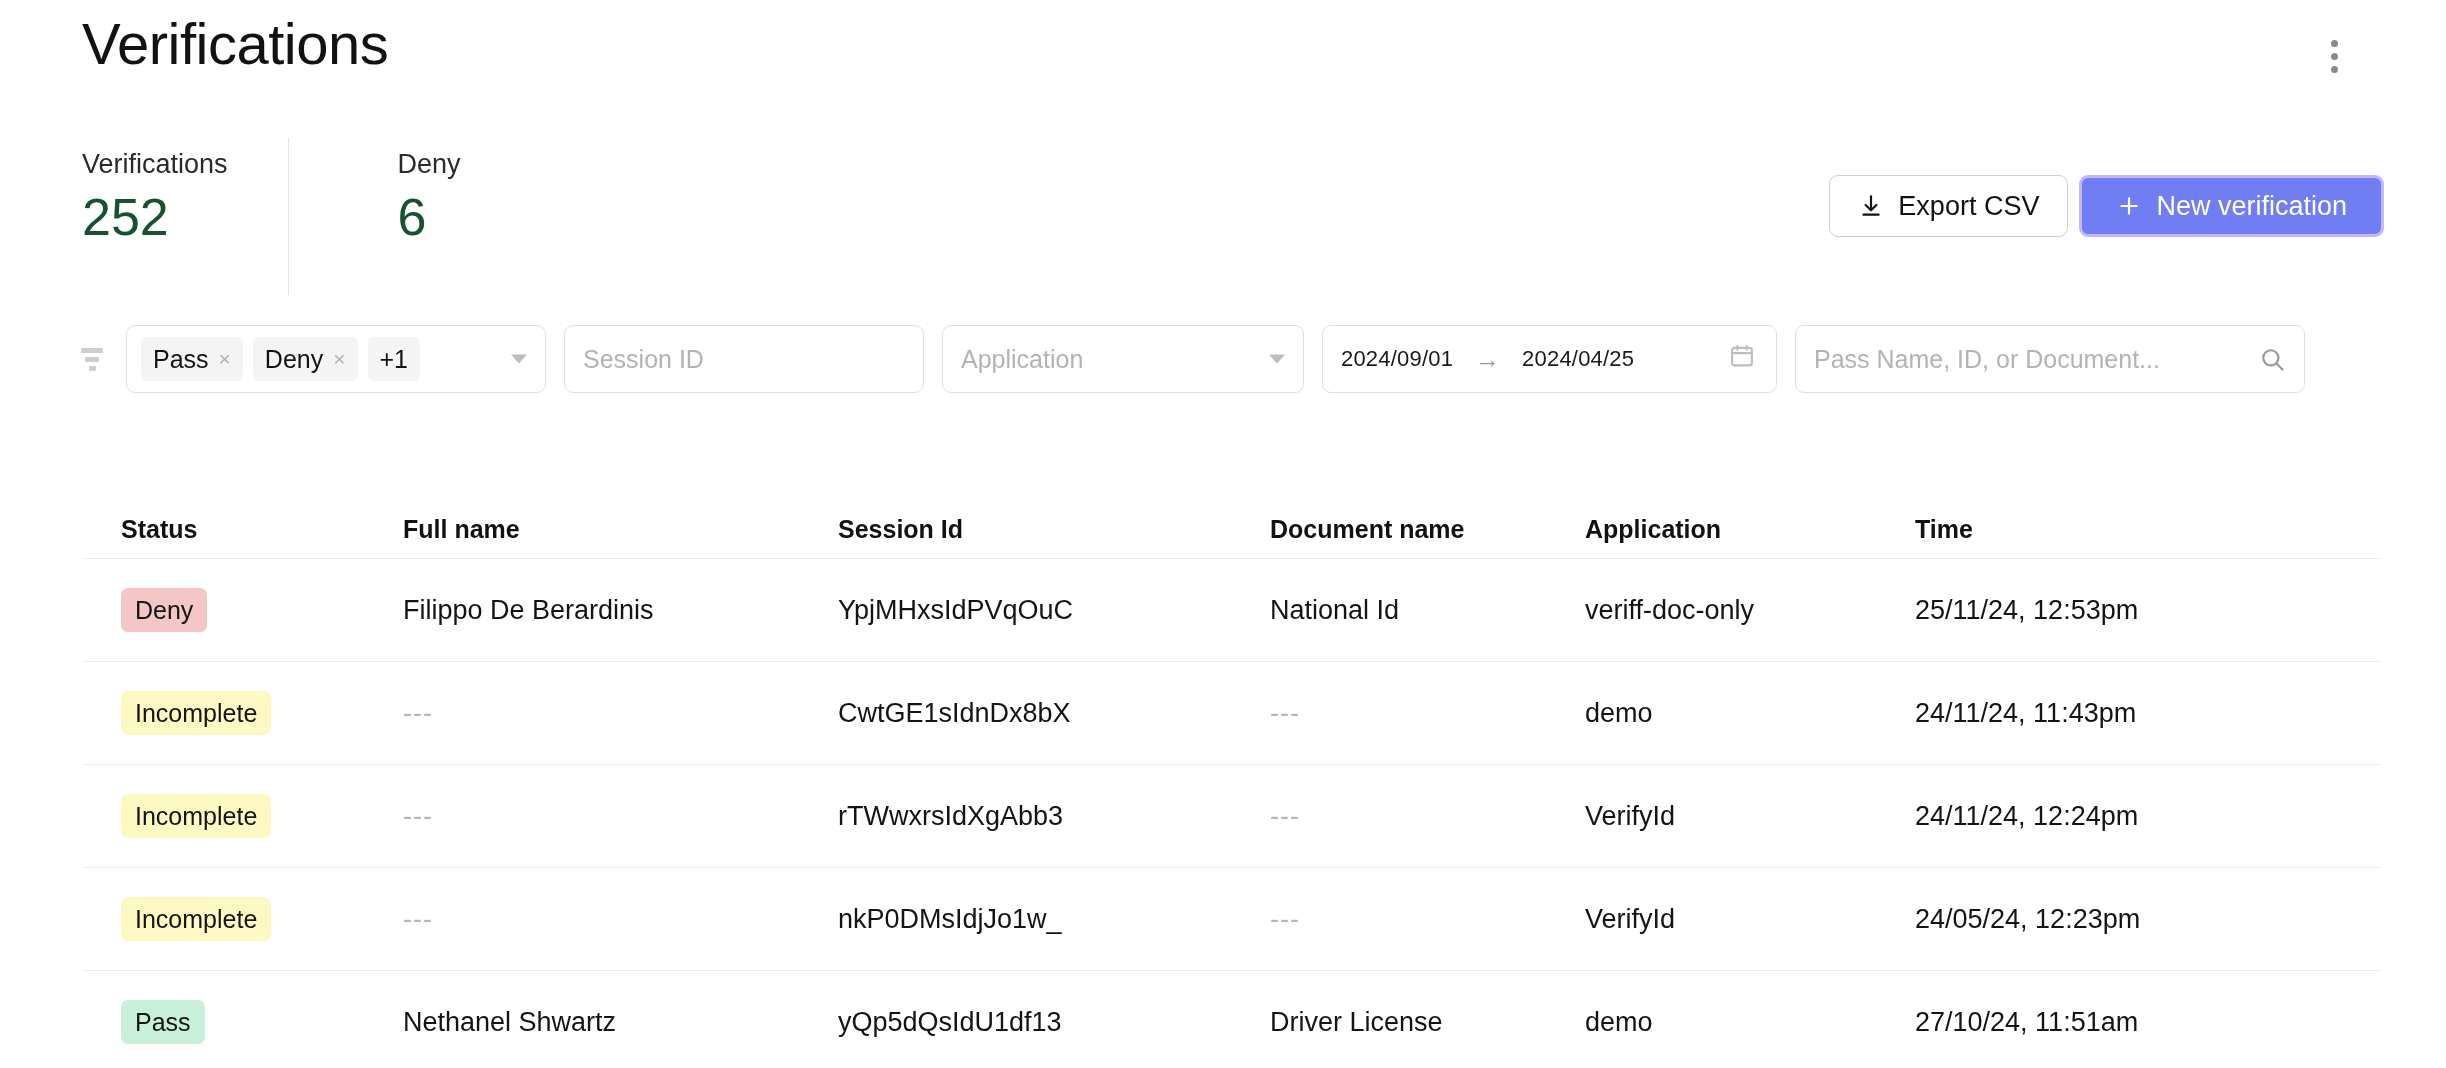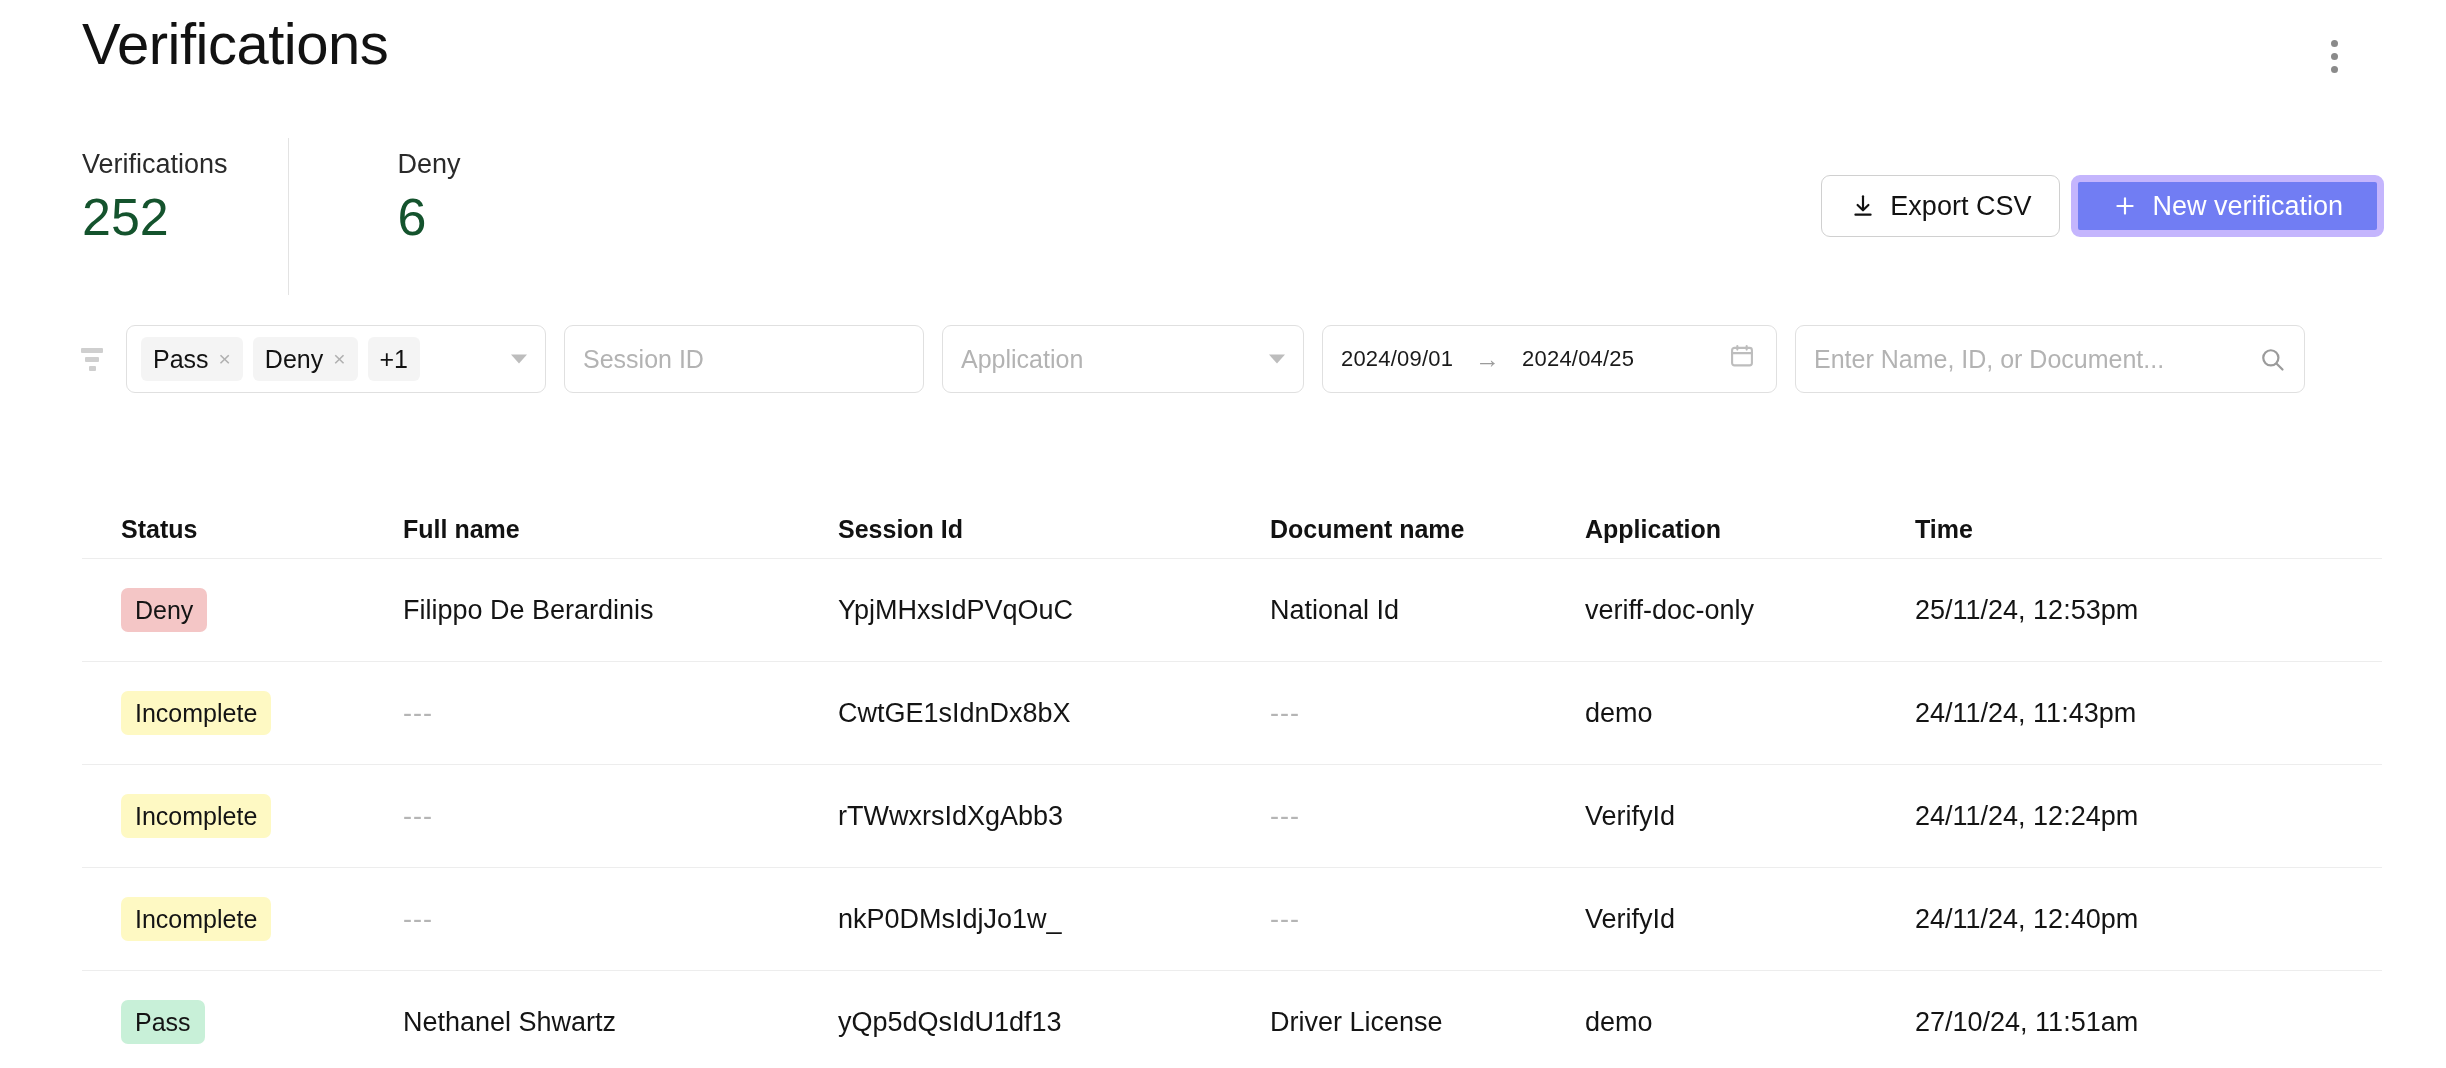--- a/index.html
+++ b/index.html
@@ -38,21 +38,21 @@
   .stat-value { font-size:52px; color:#14532d; font-weight:400; margin-top:10px; line-height:1.05; }
 
   
   .actions { position:absolute; right:62px; top:175px; display:flex; gap:11px; align-items:center; }
   .btn {
     display:inline-flex; align-items:center; justify-content:center; gap:14px;
     height:62px; border-radius:9px; font-size:27px; cursor:pointer;
     padding:0 28px; white-space:nowrap;
   }
   .btn-secondary { background:#ffffff; border:1px solid #d0d0d0; color:#121212; }
-  .btn-primary { background:#717df3; border:7px solid #c4b5fd; color:#ffffff; padding:0 34px; }
+  .btn-primary { background:#717df3; border:3px solid #c4b5fd; color:#ffffff; padding:0 34px; }
   .ico { display:inline-flex; align-items:center; justify-content:center; }
 
   
   .filterbar { position:absolute; left:78px; top:325px; display:flex; align-items:center; gap:18px; }
   .funnel { width:28px; height:28px; display:flex; flex-direction:column; align-items:center; justify-content:center; gap:4px; cursor:pointer; margin-right:2px;}
   .funnel i { display:block; background:#cfcfcf; border-radius:1px; height:5px; }
   .funnel i:nth-child(1){ width:22px; }
   .funnel i:nth-child(2){ width:14px; }
   .funnel i:nth-child(3){ width:7px; }
 
@@ -185,21 +185,21 @@
         <svg width="28" height="28" viewBox="0 0 24 24" fill="none" stroke="#bdbdbd" stroke-width="1.8" stroke-linecap="round">
           <rect x="3.5" y="5" width="17" height="15" rx="2"></rect>
             <path d="M3.5 9.5h17"></path>
             <path d="M8 3.5v3"></path>
             <path d="M16 3.5v3"></path>
         </svg>
       </span>
     </div>
 
     <div class="field f-search">
-      <span class="placeholder">Enter Name, ID, or Document...</span>
+      <span class="placeholder">Pass Name, ID, or Document...</span>
       <span class="ico">
         <svg width="28" height="28" viewBox="0 0 24 24" fill="none" stroke="#9b9b9b" stroke-width="1.9" stroke-linecap="round">
           <circle cx="11" cy="11" r="6.5"></circle>
             <path d="M16 16l5 5"></path>
         </svg>
       </span>
     </div>
   </div>
 
   <div class="table">
@@ -239,21 +239,21 @@
       <div class="c-app">VerifyId</div>
       <div class="c-time">24/11/24, 12:24pm</div>
     </div>
 
     <div class="trow tbody-row">
       <div class="c-status"><span class="badge incomplete">Incomplete</span></div>
       <div class="c-name dash">---</div>
       <div class="c-session">nkP0DMsIdjJo1w_</div>
       <div class="c-doc dash">---</div>
       <div class="c-app">VerifyId</div>
-      <div class="c-time">24/11/24, 12:40pm</div>
+      <div class="c-time">24/05/24, 12:23pm</div>
     </div>
 
     <div class="trow tbody-row">
       <div class="c-status"><span class="badge pass">Pass</span></div>
       <div class="c-name">Nethanel Shwartz</div>
       <div class="c-session">yQp5dQsIdU1df13</div>
       <div class="c-doc">Driver License</div>
       <div class="c-app">demo</div>
       <div class="c-time">27/10/24, 11:51am</div>
     </div>

